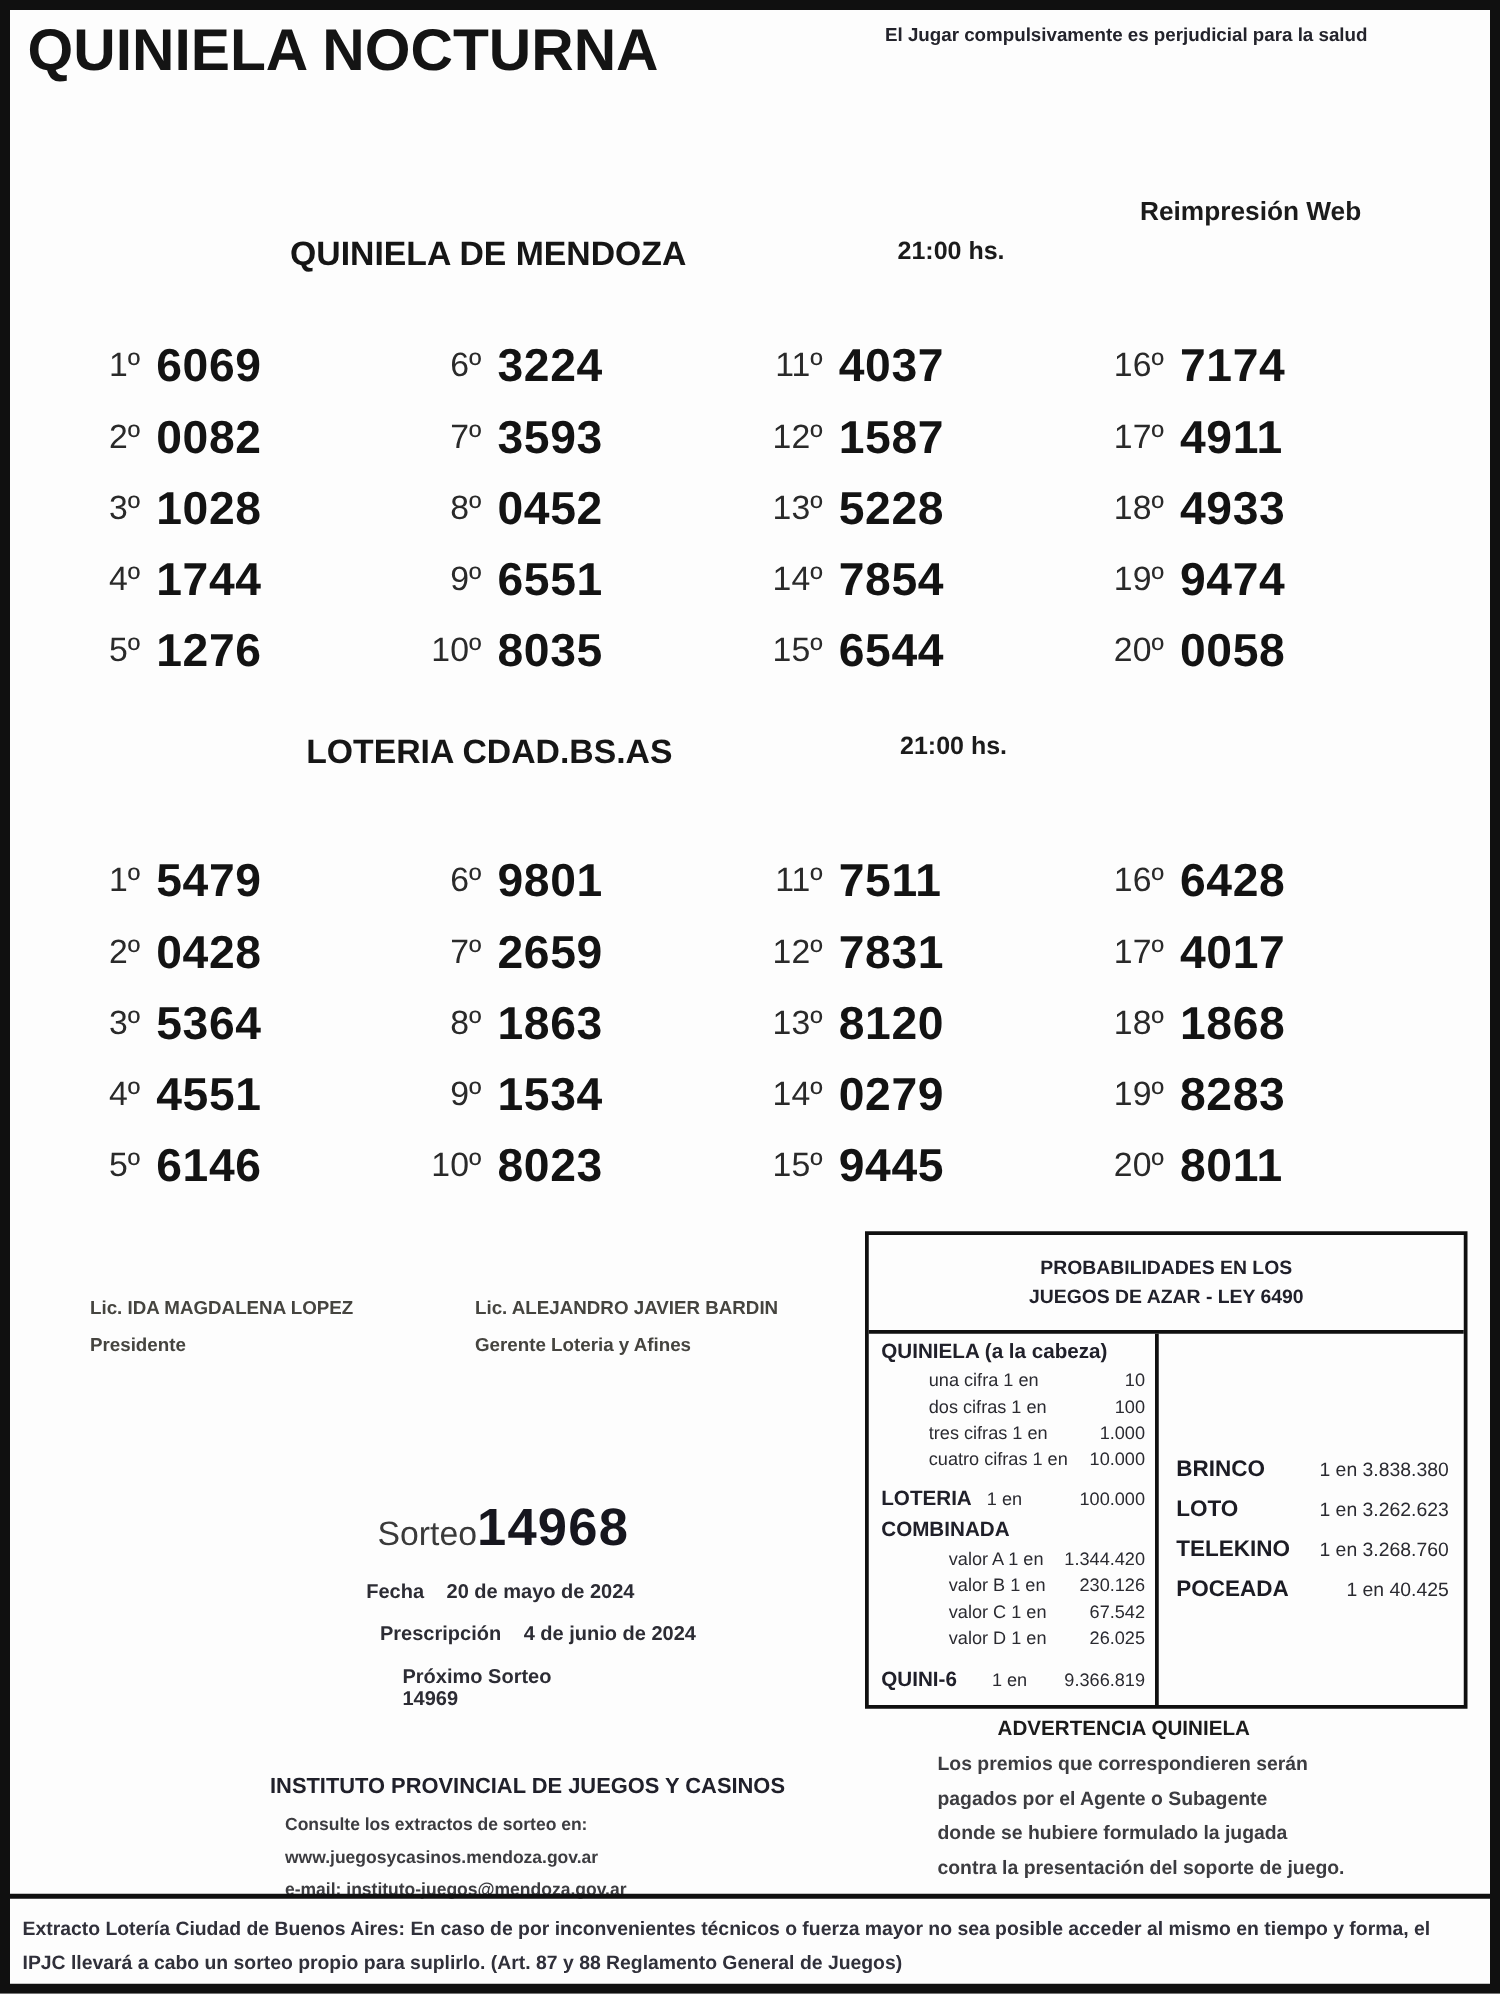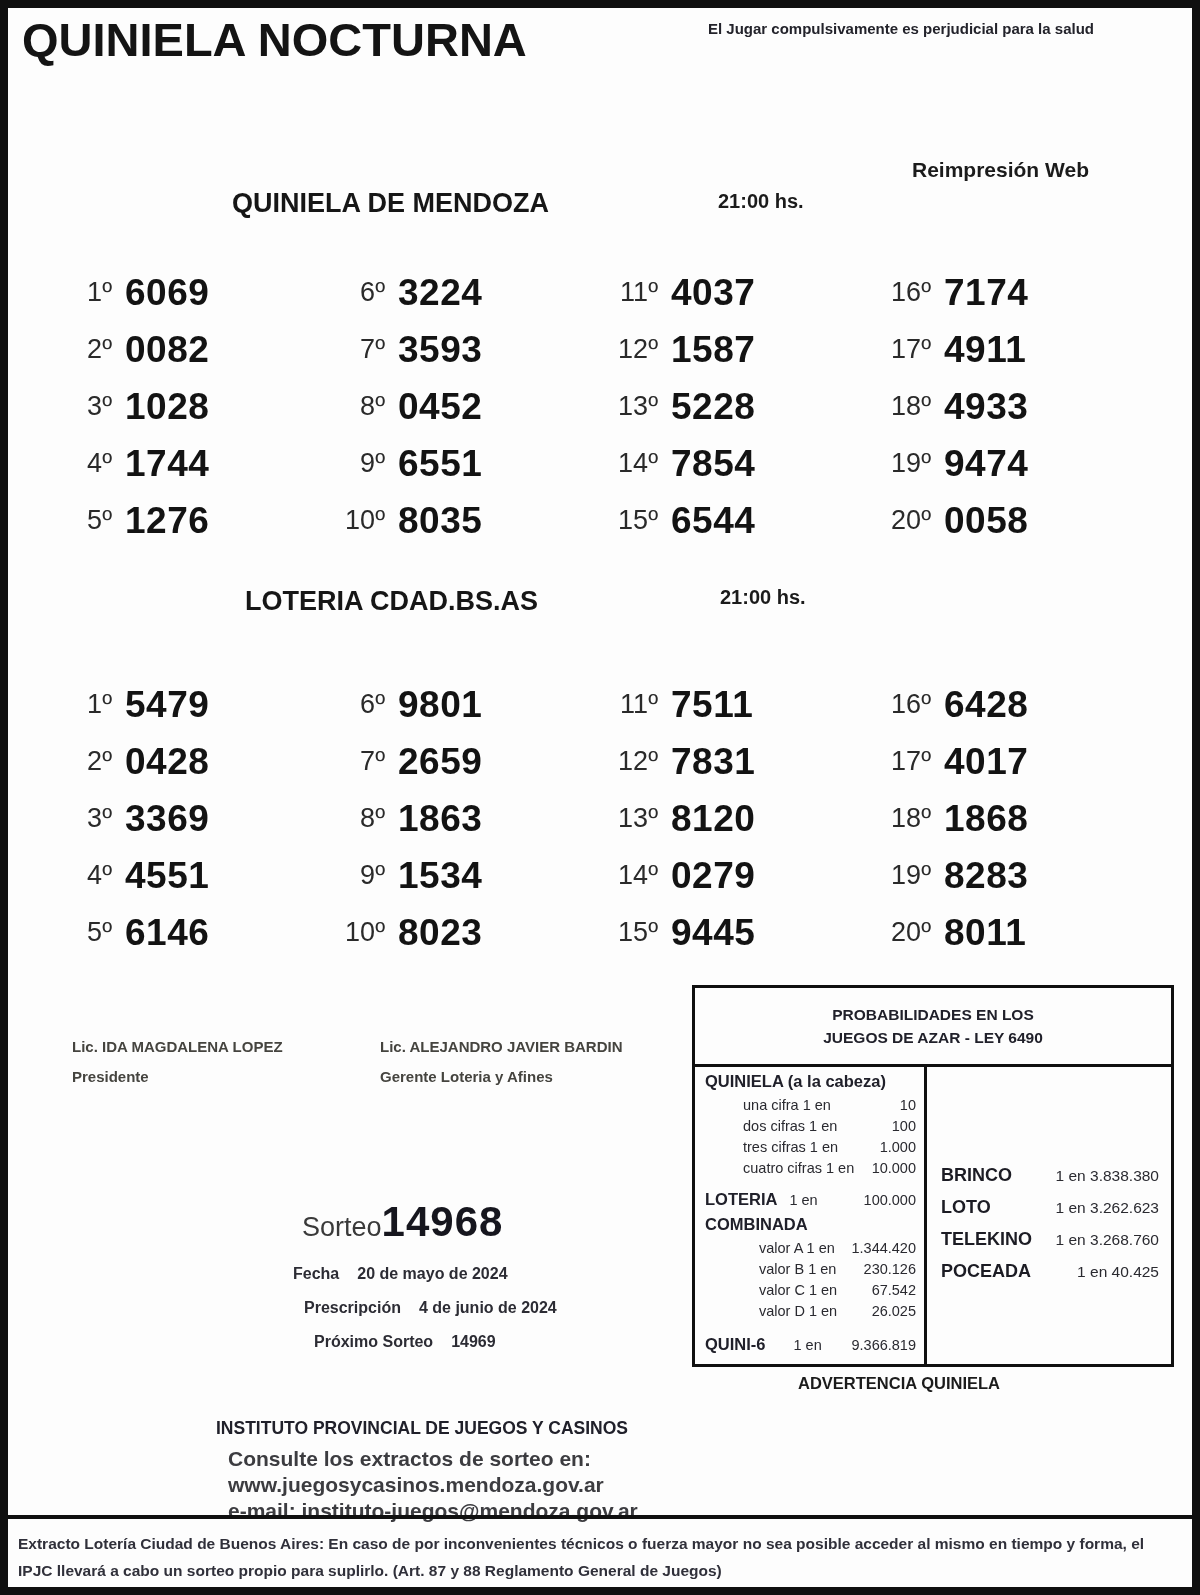--- a/index.html
+++ b/index.html
@@ -43,21 +43,21 @@
   .other-row{display:flex;justify-content:space-between;align-items:baseline;margin-bottom:11px;}
   .other-row .biglabel{font-size:18px;font-weight:bold;color:#1c1c24;}
   .other-row .value{font-size:15.5px;color:#2a2a30;}
   .sorteo-label{font-size:27px;color:#3a3a3a;}
   .sorteo-number{font-size:42px;font-weight:bold;color:#16161e;letter-spacing:1px;}
   .info-row{display:flex;align-items:baseline;font-size:16px;font-weight:bold;color:#2c2c34;}
   .info-row .info-value{margin-left:18px;}
   .advert-title{font-size:16.5px;font-weight:bold;color:#1b1b1b;}
   .advert-lines div{font-size:15.5px;font-weight:bold;line-height:27.5px;color:#3c3c40;}
   .inst-title{font-size:17.5px;font-weight:bold;color:#20202a;}
-  .inst-lines div{font-size:21px;font-weight:bold;line-height:26px;color:#3c3c40;}
+  .inst-lines div{font-size:14px;font-weight:bold;line-height:26px;color:#3c3c40;}
   .hr-line{left:0;top:1507px;width:1184px;height:4px;background:#101010;}
   .footer-text{left:10px;top:1522px;width:1160px;font-size:15.5px;font-weight:bold;line-height:27px;color:#30303a;}
 </style>
 </head>
 <body>
 
 <div class="page">
 
   <div class="abs doc-title">QUINIELA NOCTURNA</div>
   <div class="abs health-warning">El Jugar compulsivamente es perjudicial para la salud</div>
@@ -170,21 +170,21 @@
     <div class="result-cell">
           <span class="pos">1º</span>
           <span class="num">5479</span>
         </div>
         <div class="result-cell">
           <span class="pos">2º</span>
           <span class="num">0428</span>
         </div>
         <div class="result-cell">
           <span class="pos">3º</span>
-          <span class="num">3369</span>
+          <span class="num">5364</span>
         </div>
         <div class="result-cell">
           <span class="pos">4º</span>
           <span class="num">4551</span>
         </div>
         <div class="result-cell">
           <span class="pos">5º</span>
           <span class="num">6146</span>
         </div>
       </div>
@@ -356,26 +356,33 @@
     <span class="sorteo-number" style="">14968</span>
   </div>
   <div class="abs info-row" style="left:285px;top:1257px;justify-content:center;">
     <span class="info-label">Fecha</span>
     <span class="info-value">20 de mayo de 2024</span>
   </div>
   <div class="abs info-row" style="left:296px;top:1291px;">
     <span class="info-label">Prescripción</span>
     <span class="info-value">4 de junio de 2024</span>
   </div>
-  <div class="abs info-row" style="left:306px;top:1325px;">
+  <div class="abs info-row" style="left:296px;top:1325px;flex-direction:column;">
     <span class="info-label">Próximo Sorteo</span>
     <span class="info-value">14969</span>
   </div>
 
   <div class="abs advert-title" style="left:790px;top:1366px;">ADVERTENCIA QUINIELA</div>
+  <div class="abs advert-lines" style="left:742px;top:1390px;">
+
+  <div>Los premios que correspondieren serán</div>
+      <div>pagados por el Agente o Subagente</div>
+      <div>donde se hubiere formulado la jugada</div>
+      <div>contra la presentación del soporte de juego.</div>
+    </div>
 
   <div class="abs inst-title" style="left:208px;top:1410px;">INSTITUTO PROVINCIAL DE JUEGOS Y CASINOS</div>
   <div class="abs inst-lines" style="left:220px;top:1438px;">
 
   <div>Consulte los extractos de sorteo en:</div>
       <div>www.juegosycasinos.mendoza.gov.ar</div>
       <div>e-mail:  instituto-juegos@mendoza.gov.ar</div>
     </div>
 
   <div class="abs hr-line"></div>

